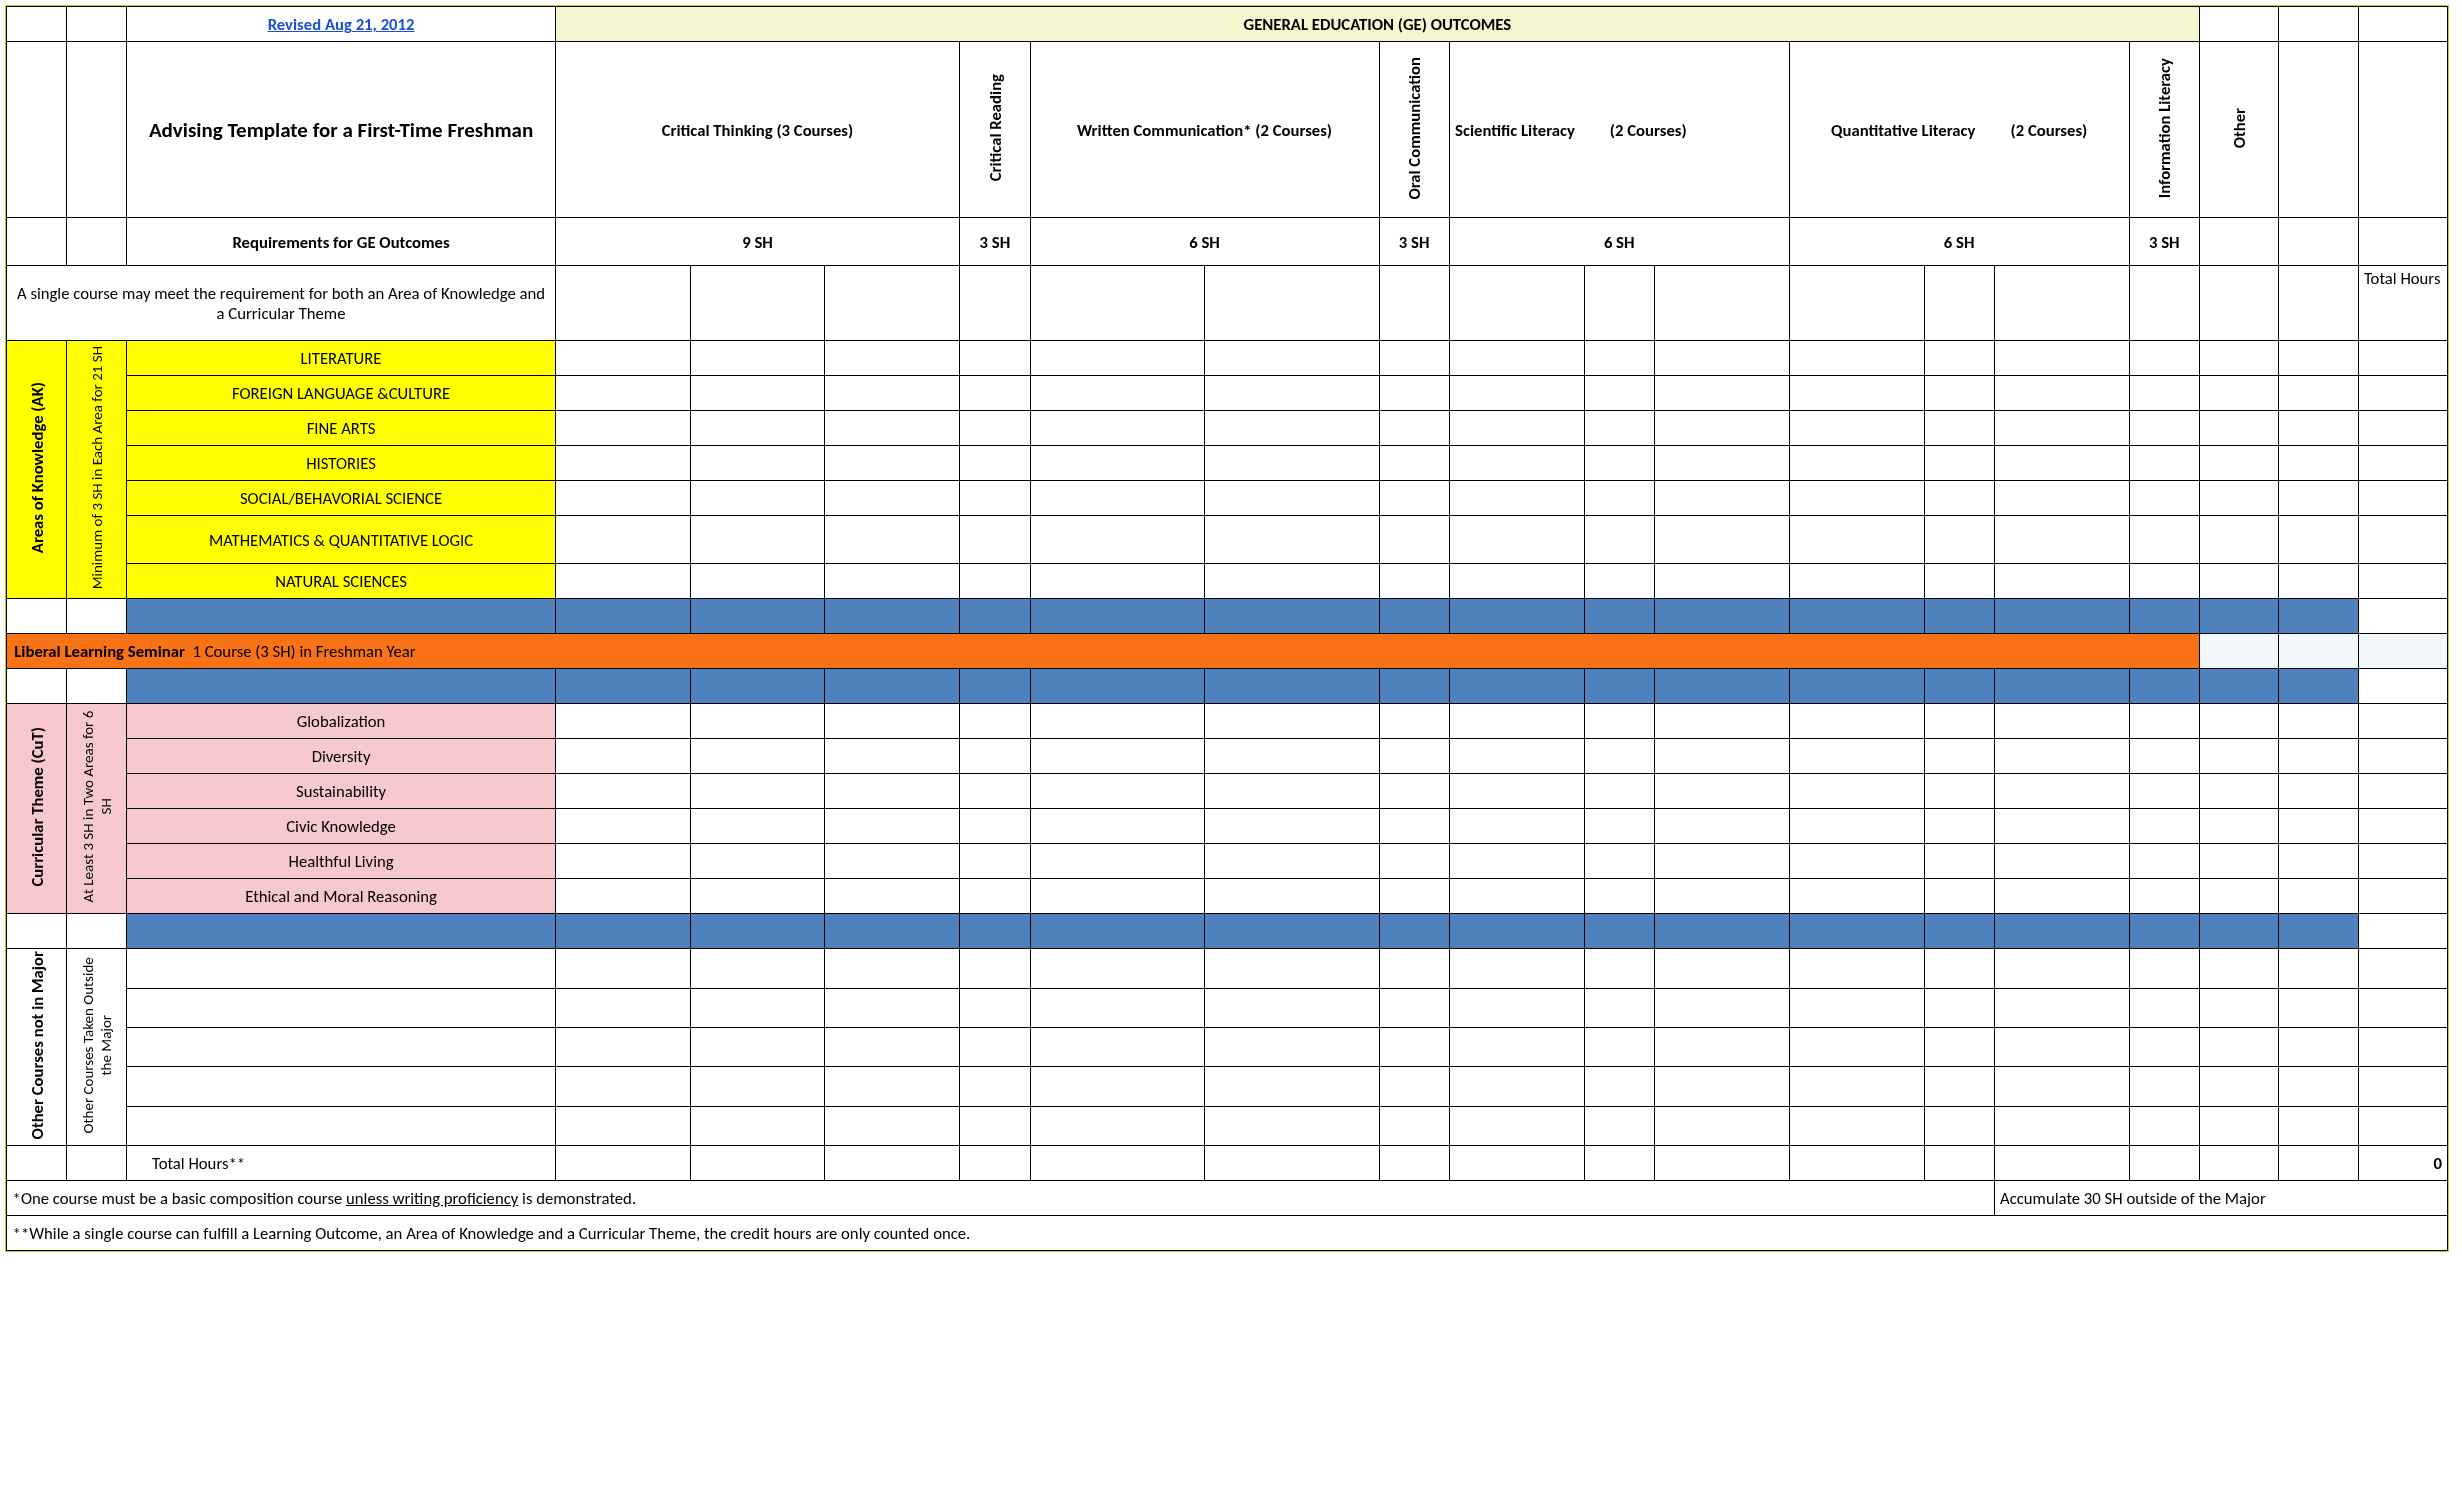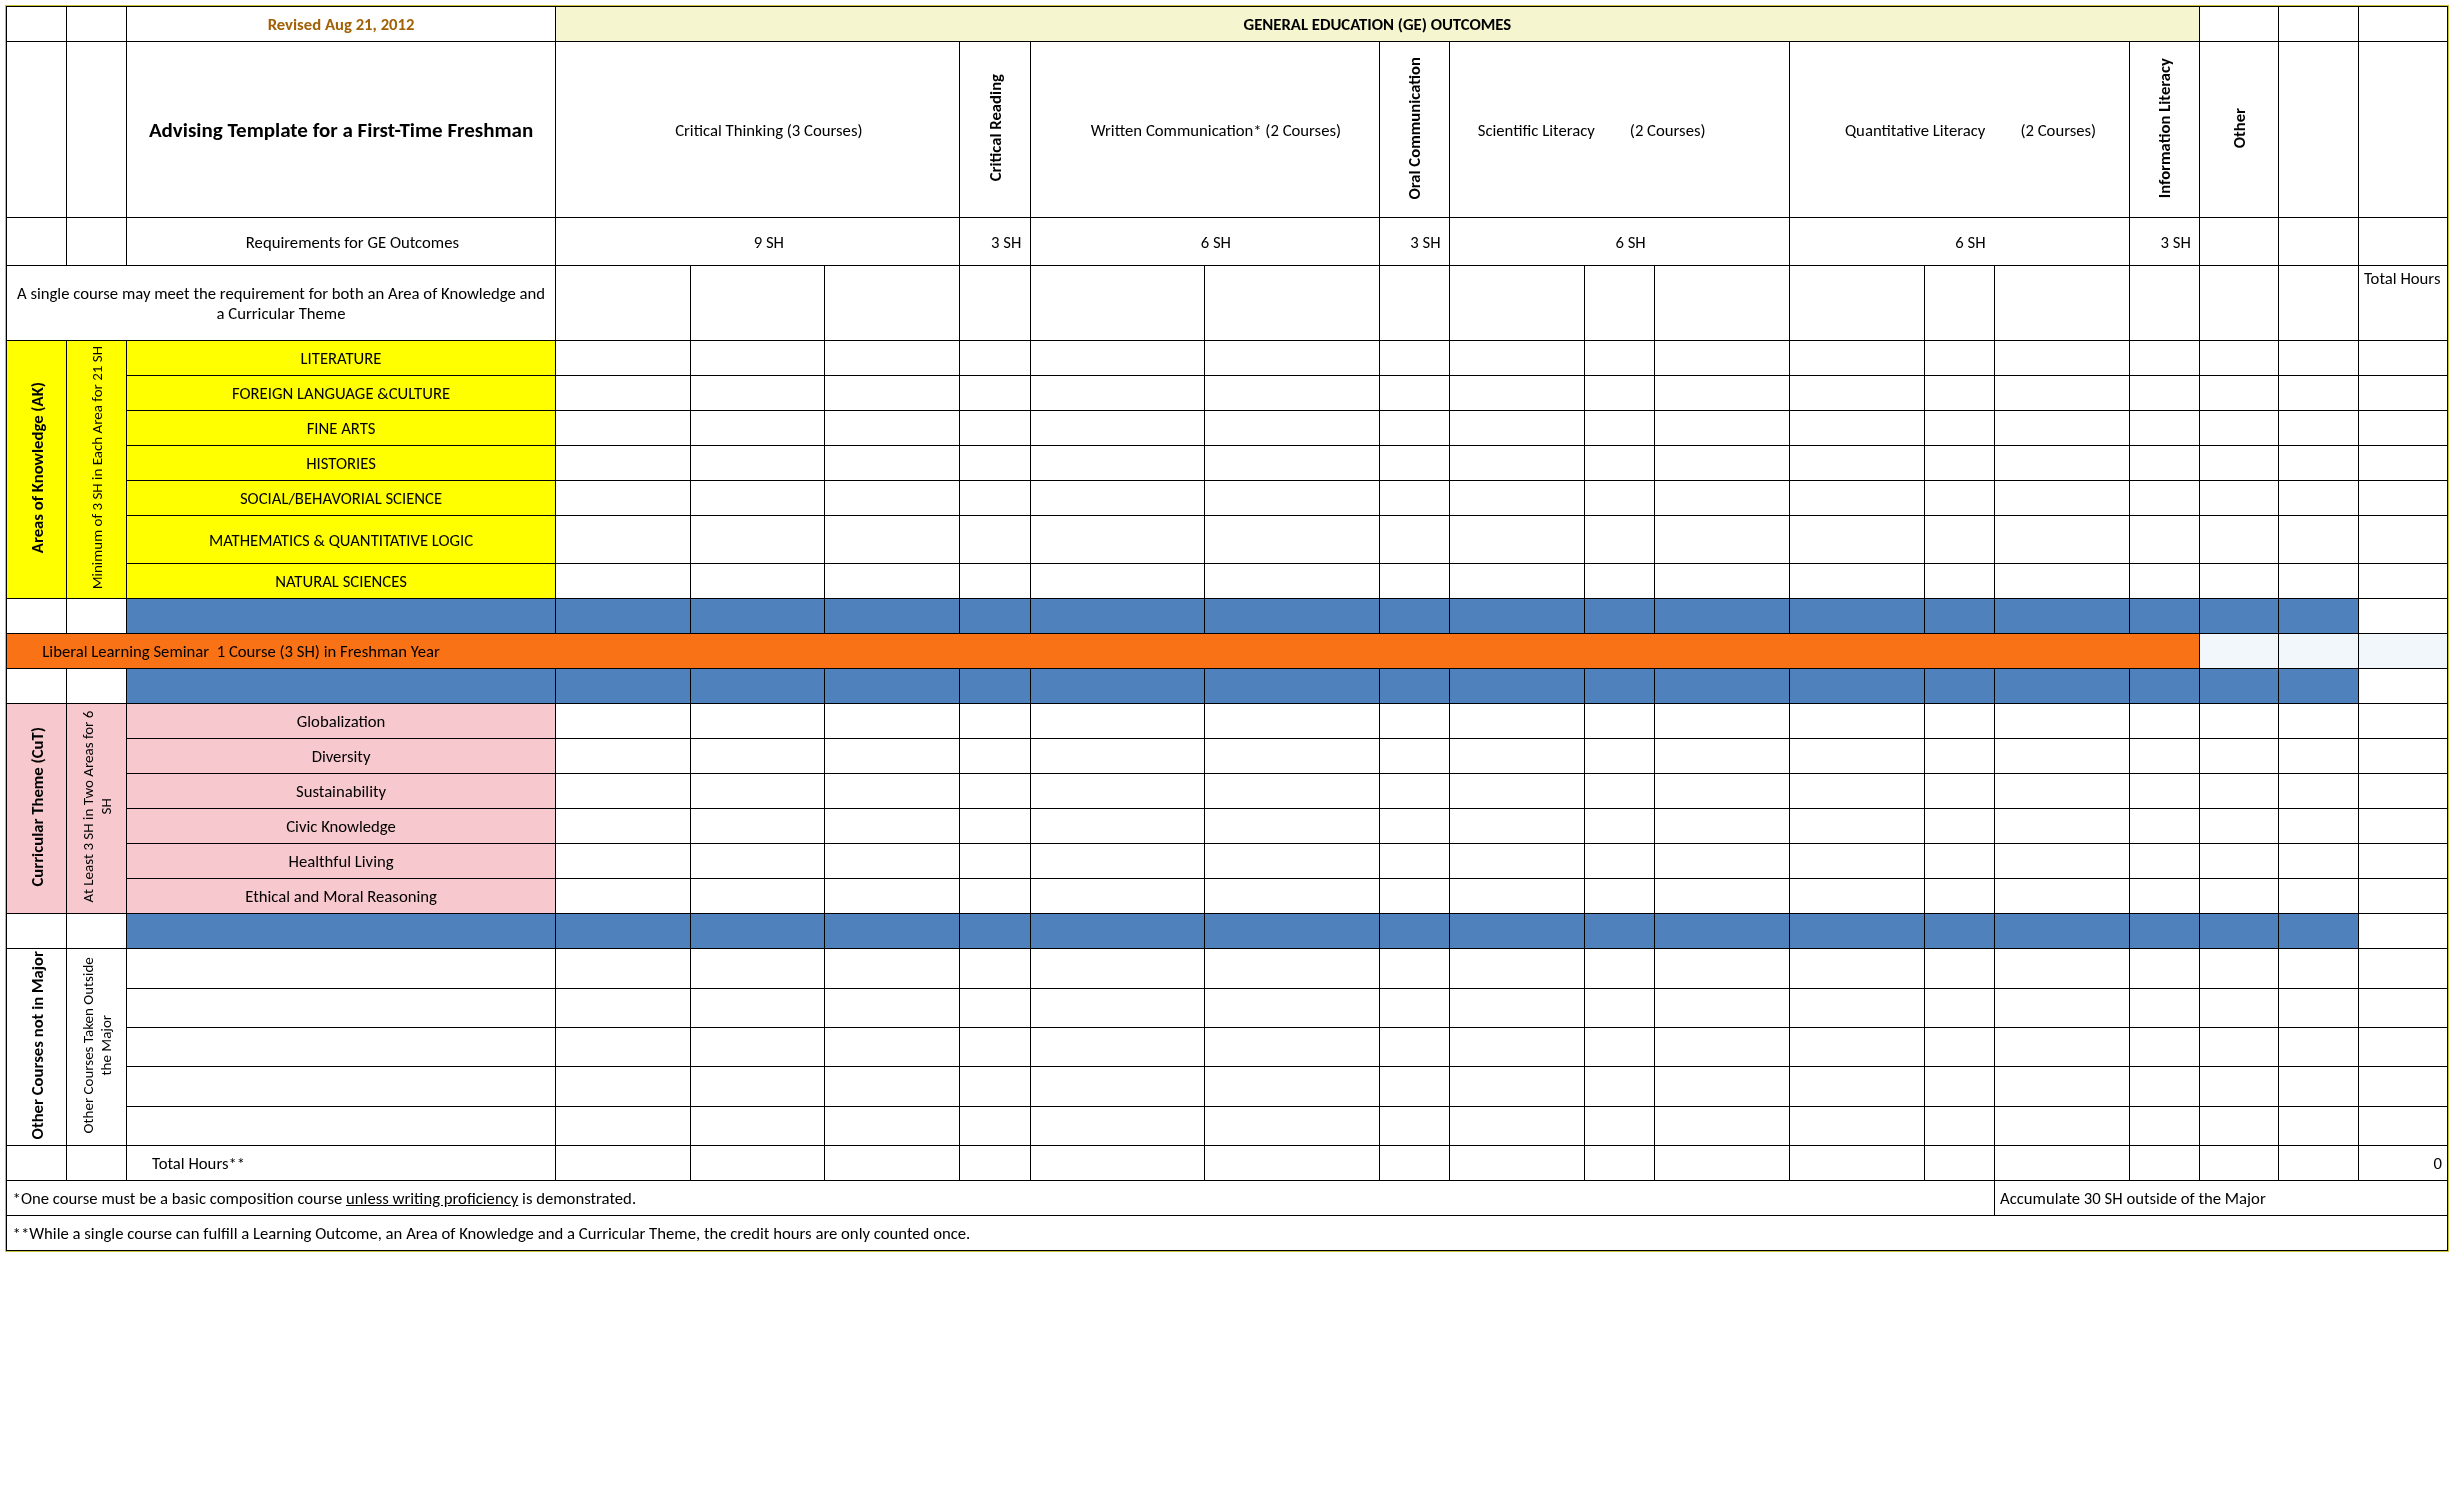--- a/index.html
+++ b/index.html
@@ -26,44 +26,45 @@
     text-align: center;
     height: 35px;
     overflow: hidden;
   }
   .thick { border: 1.8px solid #000 !important; }
   .thick-b { border-bottom: 1.8px solid #000 !important; }
   .thick-t { border-top: 1.8px solid #000 !important; }
   .thick-l { border-left: 1.8px solid #000 !important; }
   .thick-r { border-right: 1.8px solid #000 !important; }
   .rev {
-    color: #a16207;
+    color: #1d4ed8;
     font-weight: bold;
     background: #fff;
+    text-decoration: underline;
   }
   .title {
     font-weight: bold;
     font-size: 21px;
   }
   .ge-hdr {
     background: #f5f5d0;
     font-weight: bold;
   }
   .rot {
     writing-mode: vertical-rl;
     transform: rotate(180deg);
     white-space: nowrap;
     font-weight: bold;
   }
   .rot-sm {
     writing-mode: vertical-rl;
     transform: rotate(180deg);
     font-size: 15px;
   }
-  .bold { font-weight: normal; padding-left: 28px; }
+  .bold { font-weight: bold; }
   .yellow { background: #ffff00; }
   .pink { background: #f7c8ce; }
   .blue { background: #4f81bd; }
   .ltyel { background: #f97316; }
   .textL { text-align: left; margin-left: 48px; }
   .noteTxt { font-size: 16.7px; }
   .tiny { height: 16px; padding: 0; }
   .u { text-decoration: underline; }
 </style>
 </head>

